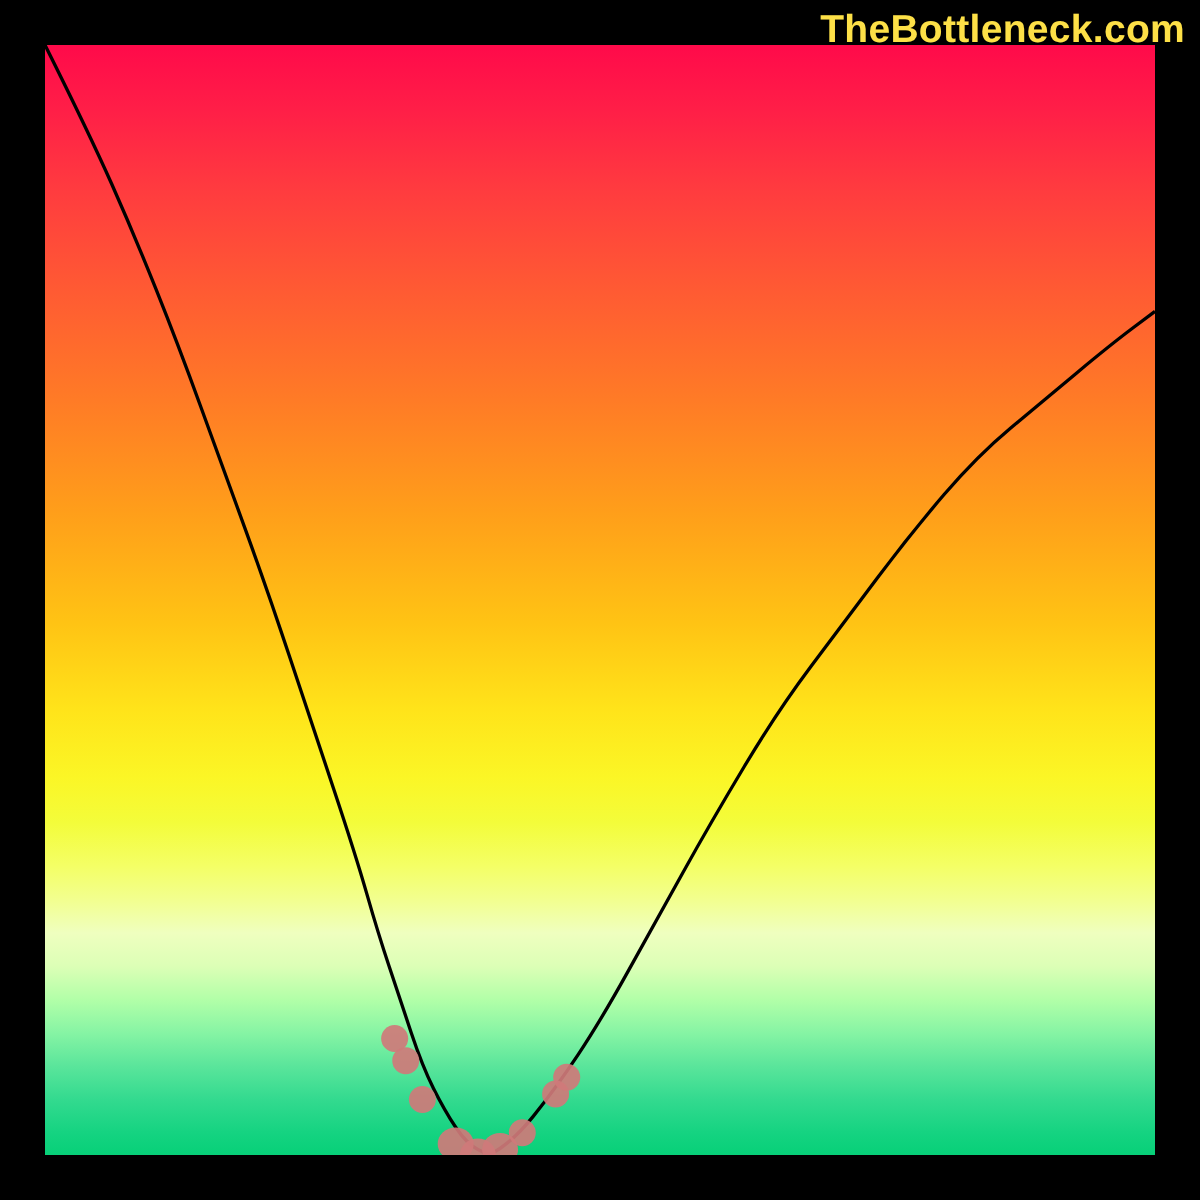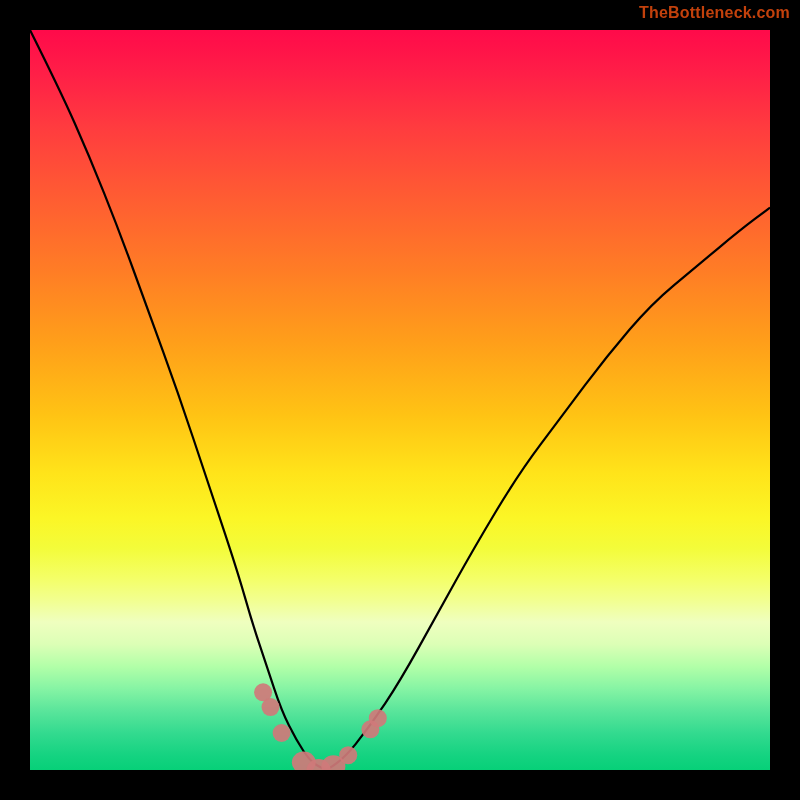--- a/index.html
+++ b/index.html
@@ -48,22 +48,22 @@
       #5ae59b 92%,
       #33da8f 95%,
       #15d381 98%,
       #07d078 100%
     );
   }
   .watermark {
     position: absolute;
     top: 4px;
     right: 10px;
-    color: #c2410c;
-    font-size: 16px;
+    color: #fde047;
+    font-size: 26px;
     font-weight: 600;
     letter-spacing: 0.2px;
   }
   svg.curve {
     position: absolute;
     left: 0; top: 0;
     width: 740px;
     height: 740px;
   }
   .curve-path {

